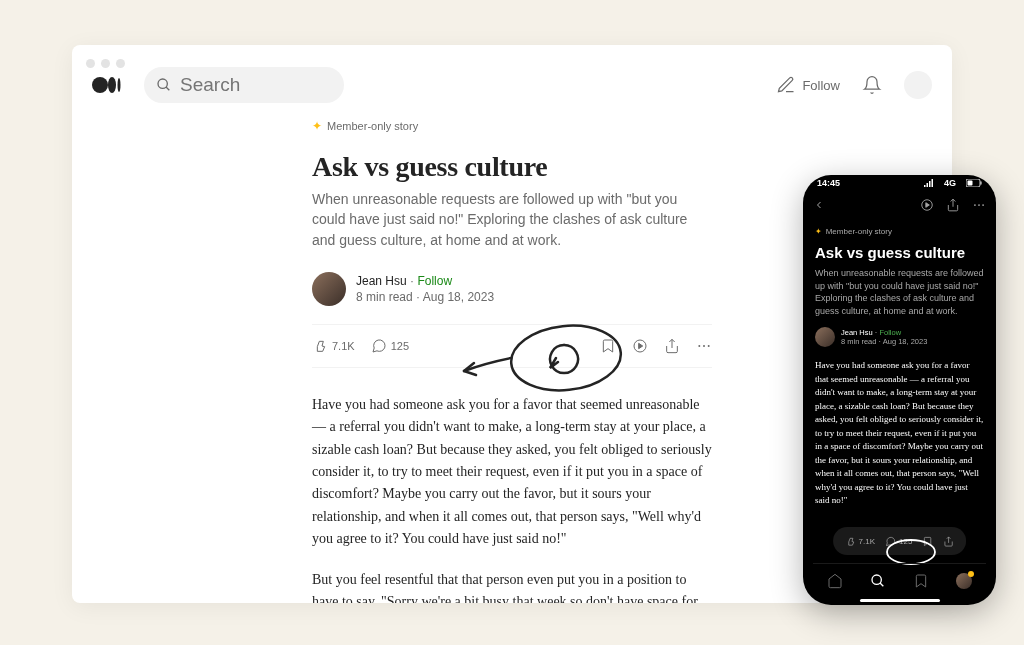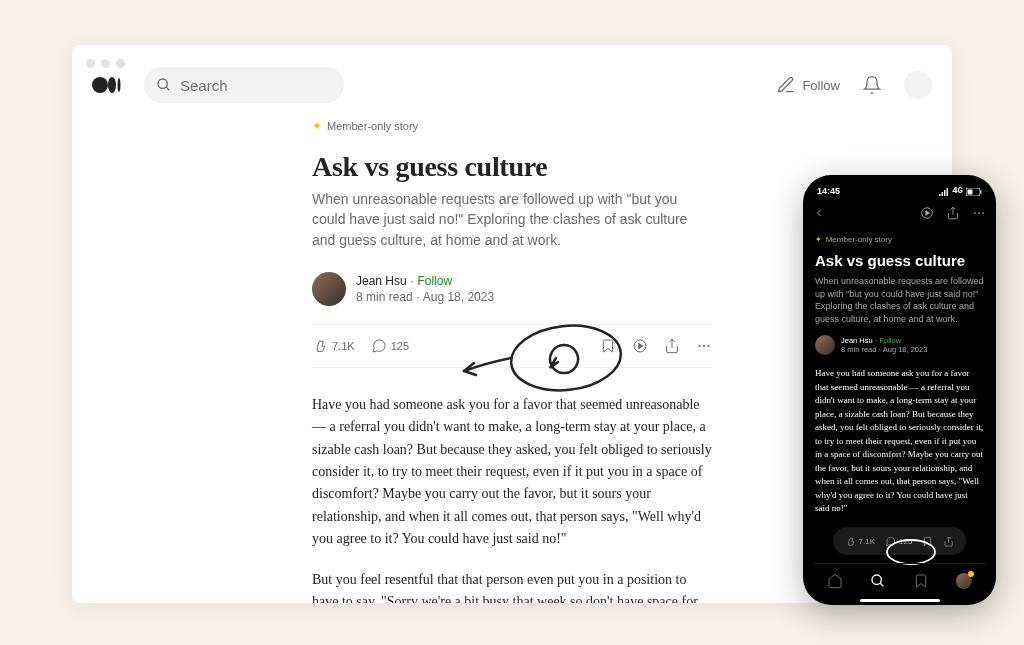--- a/index.html
+++ b/index.html
@@ -5,21 +5,21 @@
 * { margin: 0; padding: 0; box-sizing: border-box; }
 body { background: #f5f1e8; font-family: -apple-system, BlinkMacSystemFont, "Segoe UI", sans-serif; width: 1024px; height: 645px; overflow: hidden; position: relative; }
 
 
 .desktop-window { position: absolute; left: 72px; top: 45px; width: 880px; height: 558px; background: #fff; border-radius: 8px; box-shadow: 0 4px 24px rgba(0,0,0,0.06); overflow: hidden; }
 .traffic-lights { position: absolute; left: 14px; top: 14px; display: flex; gap: 6px; }
 .traffic-light { width: 9px; height: 9px; border-radius: 50%; background: #e3e3e3; }
 .topbar { height: 68px; display: flex; align-items: center; padding: 0 20px; gap: 14px; margin-top: 6px; }
 .logo { width: 38px; height: 24px; display: flex; align-items: center; }
 .searchbox { display: flex; align-items: center; background: #f2f2f2; border-radius: 20px; height: 36px; width: 200px; padding: 0 12px; gap: 8px; }
-.searchbox input { border: none; background: transparent; outline: none; font-size: 15px; width: 100%; }
+.searchbox input { border: none; background: transparent; outline: none; font-size: 19px; width: 100%; }
 .topbar-spacer { flex: 1; }
 .topbar-right { display: flex; align-items: center; gap: 22px; }
 .write-btn { display: flex; align-items: center; gap: 6px; color: #6b6b6b; font-size: 13px; cursor: pointer; }
 .avatar { width: 28px; height: 28px; border-radius: 50%; background: #f2f2f2; }
 
 .article { padding: 0 240px; }
 .member-badge { display: flex; align-items: center; gap: 5px; font-size: 11px; color: #6b6b6b; margin-bottom: 18px; }
 .star { color: #ffc017; font-size: 12px; }
 .title { font-size: 28px; font-weight: 800; color: #242424; letter-spacing: -0.3px; margin-bottom: 6px; font-family: Georgia, serif; }
 .subtitle { font-size: 14px; color: #6b6b6b; line-height: 1.45; margin-bottom: 22px; }
@@ -34,21 +34,21 @@
 .engagement-bar { border-top: 1px solid #f2f2f2; border-bottom: 1px solid #f2f2f2; height: 44px; display: flex; align-items: center; justify-content: space-between; margin-bottom: 26px; }
 .engagement-left, .engagement-right { display: flex; align-items: center; gap: 16px; }
 .eng-item { display: flex; align-items: center; gap: 4px; color: #6b6b6b; font-size: 11px; }
 .eng-icon { width: 16px; height: 16px; }
 .body-text { font-family: Georgia, serif; font-size: 14px; line-height: 1.6; color: #242424; margin-bottom: 18px; }
 
 
 .annotation { position: absolute; left: 384px; top: 278px; pointer-events: none; }
 
 
-.mobile { position: absolute; right: 28px; top: 175px; width: 193px; height: 430px; background: #000; border-radius: 28px; padding: 8px 10px 4px; color: #fff; overflow: hidden; box-shadow: 0 8px 32px rgba(0,0,0,0.3); }
+.mobile { position: absolute; right: 28px; top: 175px; width: 193px; height: 430px; background: #000; border-radius: 28px; padding: 0 10px 4px; color: #fff; overflow: hidden; box-shadow: 0 8px 32px rgba(0,0,0,0.3); }
 .mobile-status { display: flex; justify-content: space-between; align-items: center; font-size: 9px; font-weight: 600; height: 16px; padding: 0 4px; }
 .mobile-nav { display: flex; justify-content: space-between; align-items: center; height: 28px; }
 .mobile-nav-icons { display: flex; gap: 12px; }
 .m-article { padding: 8px 2px; }
 .m-badge { display: flex; align-items: center; gap: 4px; font-size: 8px; color: #a8a8a8; margin-bottom: 8px; }
 .m-title { font-size: 15px; font-weight: 800; margin-bottom: 6px; }
 .m-subtitle { font-size: 9px; color: #a8a8a8; line-height: 1.4; margin-bottom: 10px; }
 .m-author-row { display: flex; align-items: center; gap: 6px; margin-bottom: 12px; }
 .m-author-avatar { width: 20px; height: 20px; border-radius: 50%; background: linear-gradient(135deg, #8b6f5c, #3a2e28); }
 .m-author-meta { font-size: 7.5px; }
@@ -187,21 +187,21 @@
       <path d="M108 22 a14 14 0 1 0 0.1 0 M100 35 l-6 10 l8 -6" fill="none" stroke="#242424" stroke-width="2.5" stroke-linecap="round"></path>
       <path d="M55 35 Q30 40 8 48" fill="none" stroke="#242424" stroke-width="2.5" stroke-linecap="round"></path>
       <path d="M8 48 l10 -8 M8 48 l12 4" fill="none" stroke="#242424" stroke-width="2.5" stroke-linecap="round"></path>
     </svg>
   </div>
 </div>
 
 <div class="mobile">
   <div class="mobile-status">
     <span>14:45</span>
-    <span style="display:flex;align-items:flex-end;gap:3px;font-family:Liberation Mono, monospace;">
+    <span style="display:flex;align-items:center;gap:10px;">
       <span>
           <svg width="10" height="8" viewBox="0 0 10 8">
             <rect x="0" y="6" width="1.5" height="2" fill="#fff"></rect>
             <rect x="2.5" y="4" width="1.5" height="4" fill="#fff"></rect>
             <rect x="5" y="2" width="1.5" height="6" fill="#fff"></rect>
             <rect x="7.5" y="0" width="1.5" height="8" fill="#fff"></rect>
           </svg>
         </span>
       <span>4G</span>
       <span>

